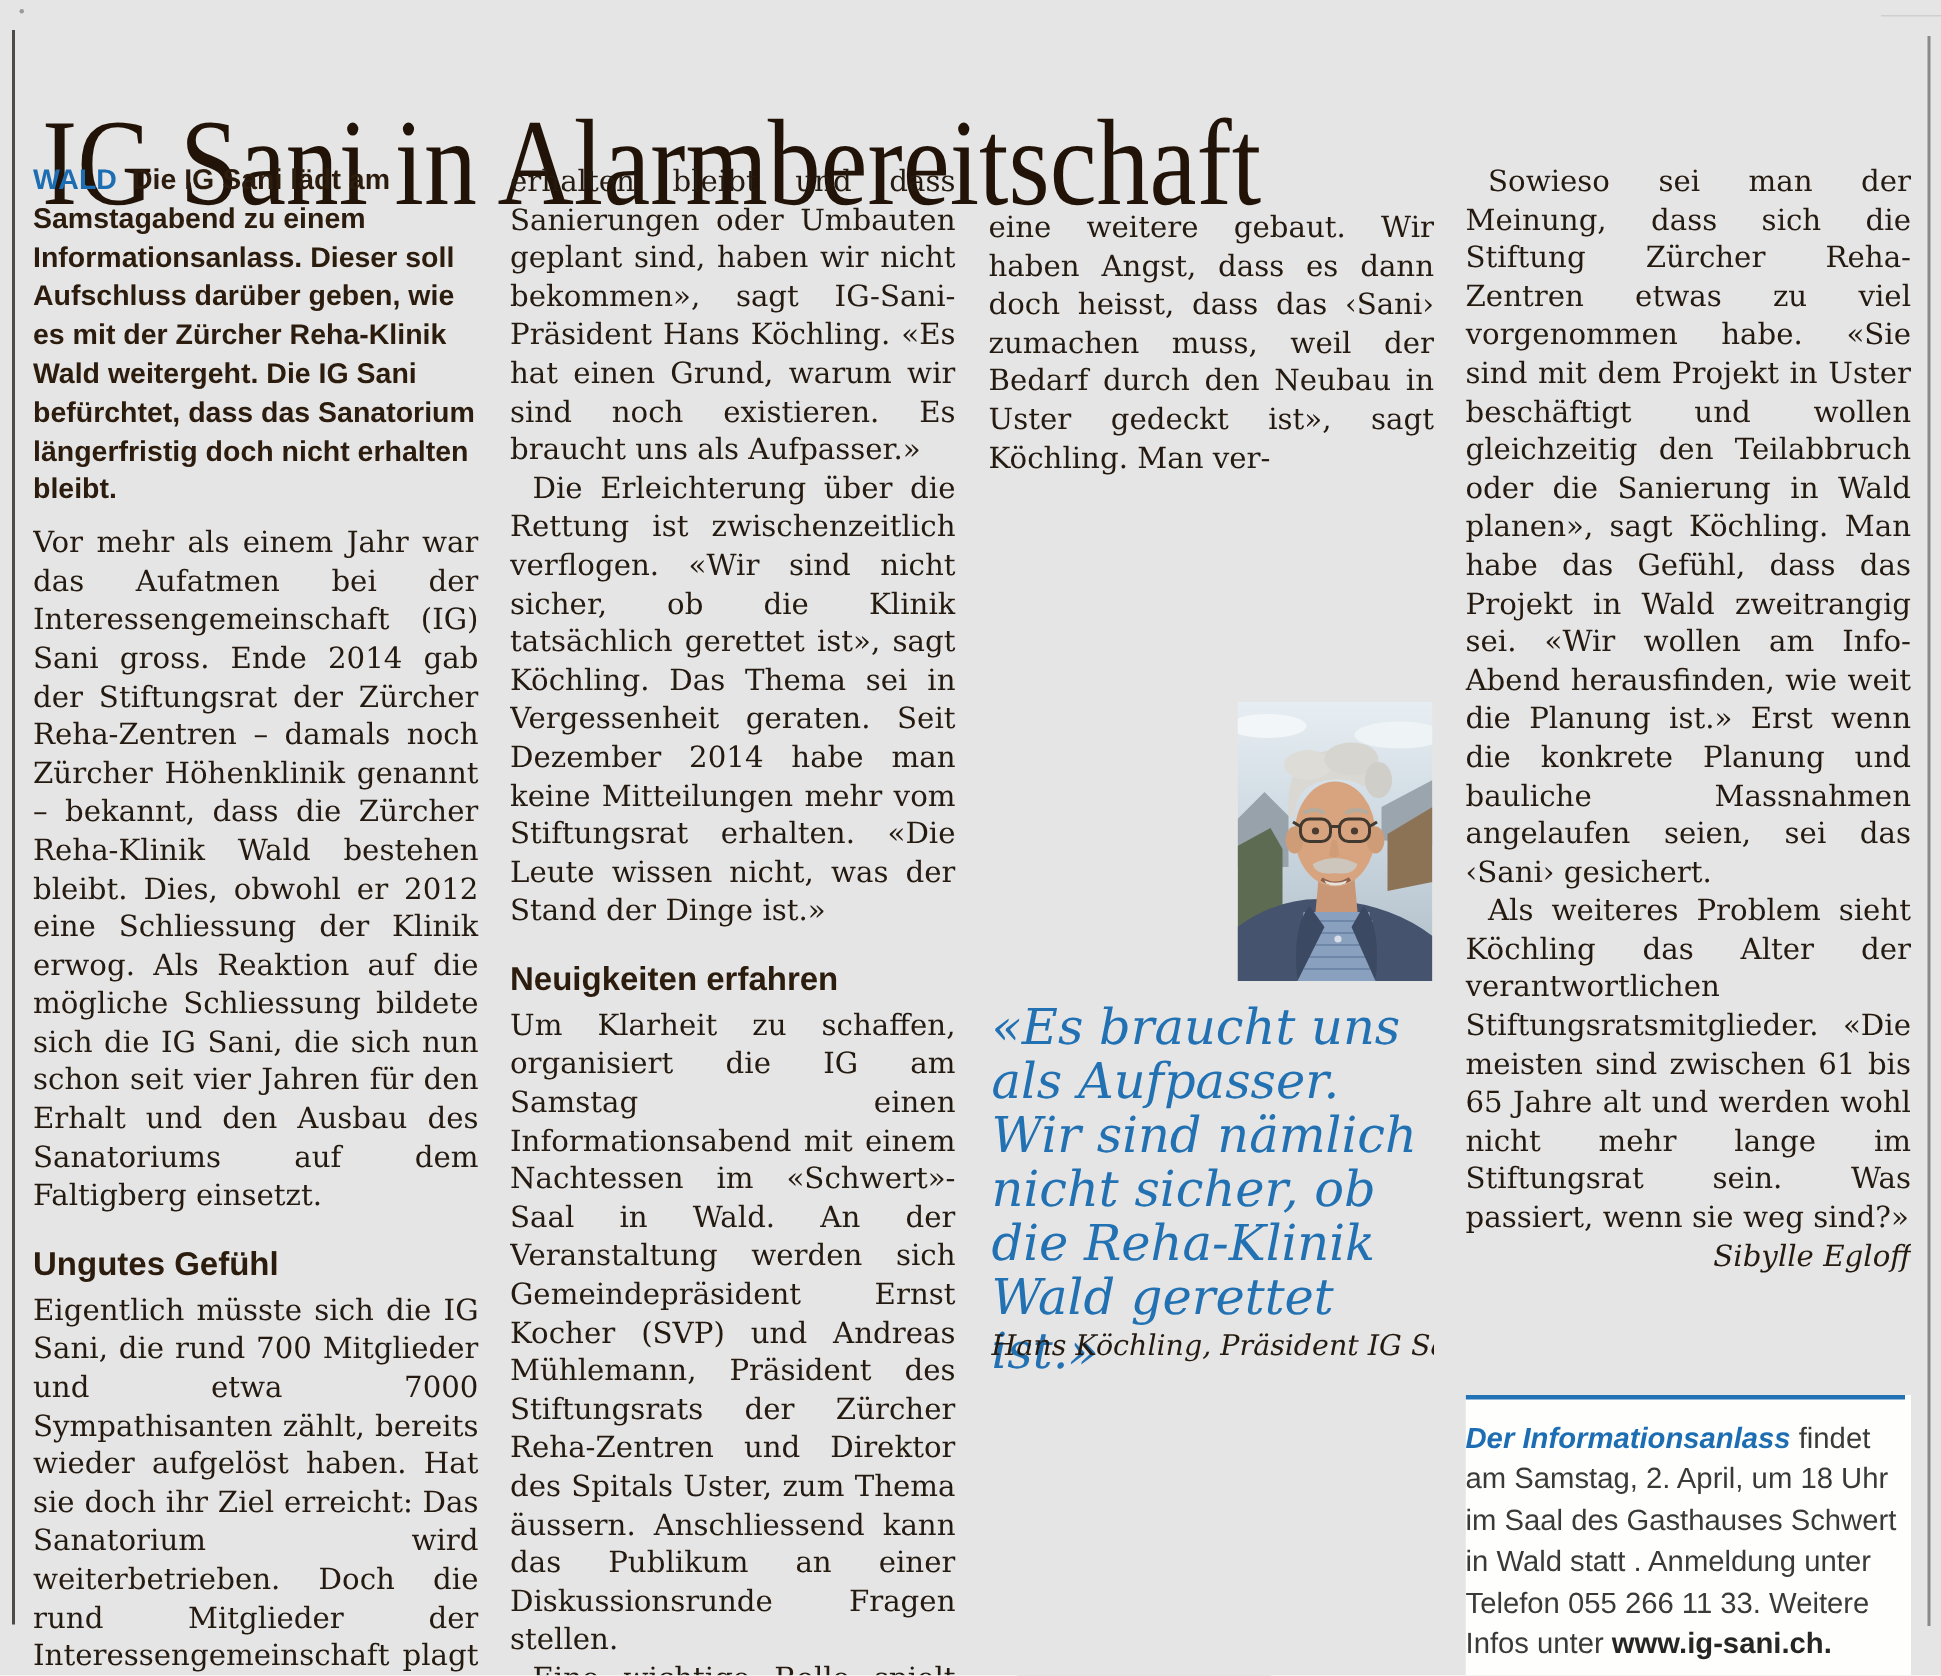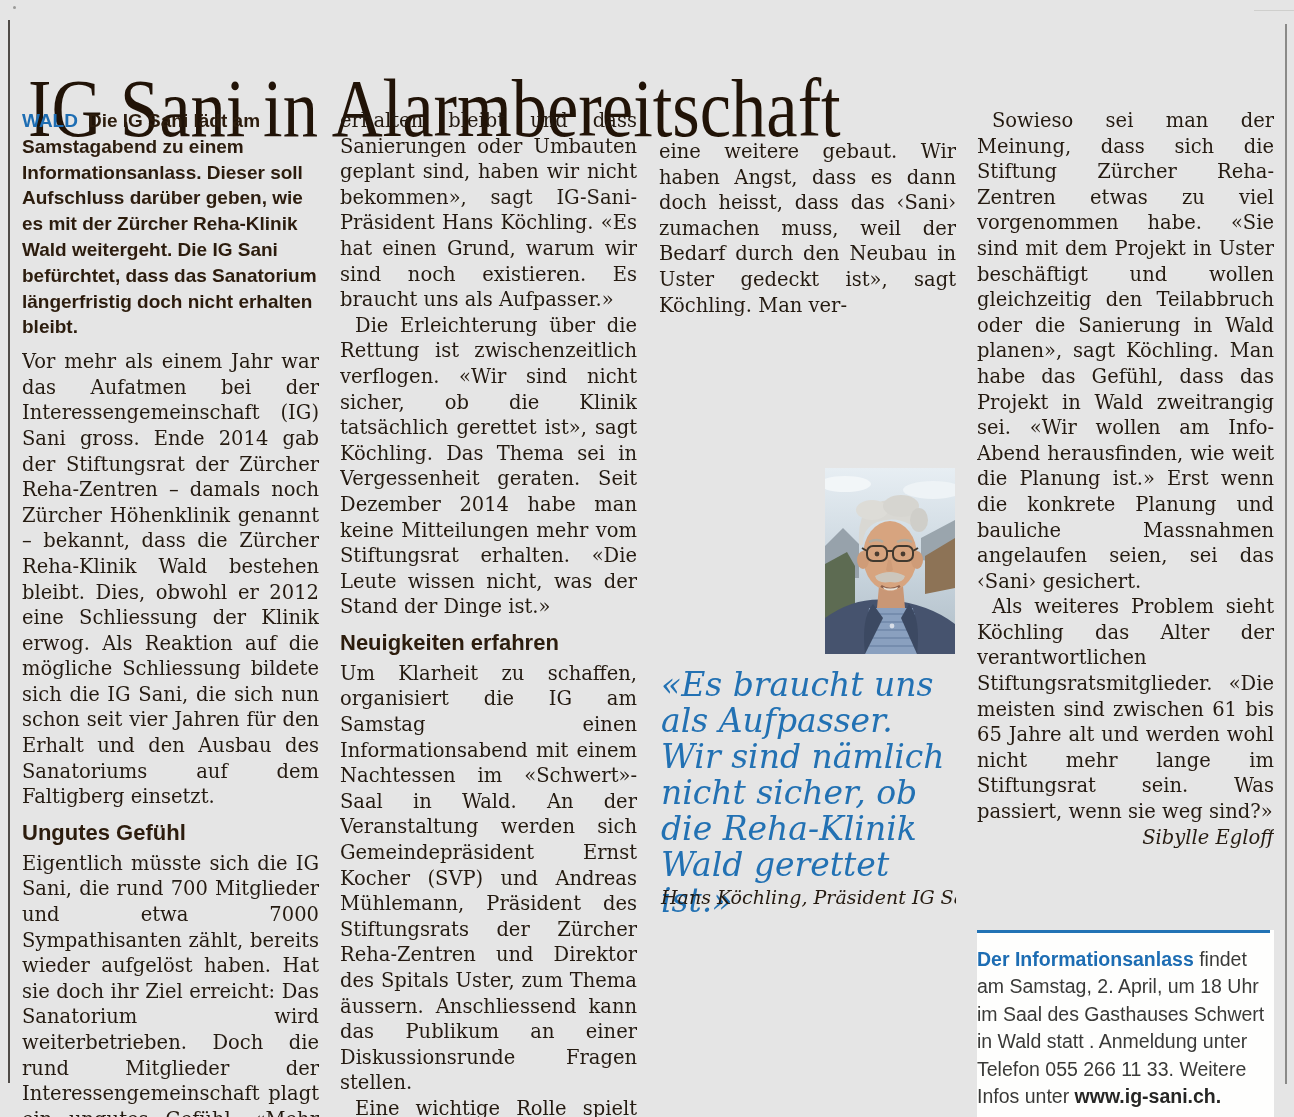--- a/index.html
+++ b/index.html
@@ -36,21 +36,21 @@
   .lead {
     font-family:"Liberation Sans", sans-serif; font-weight:bold;
     font-size:19px; line-height:25.8px; color:#2c1c0d;
     text-align:left; margin:0 0 9px 0;
   }
   .kicker { color:#1d6db3; padding-right:10px; }
 
   .subhead {
     font-family:"Liberation Sans", sans-serif; font-weight:bold;
     font-size:22px; line-height:26px; color:#2c1c0d;
-    text-align:left; margin:10px 0 5px 0;
+    text-align:left; margin:20px 0 5px 0;
   }
 
   .photo-wrap { position:absolute; left:166px; top:329px; width:130px; height:186px; overflow:hidden; }
   .photo-wrap svg { display:block; }
 
   .pull-quote {
     position:absolute; left:2px; top:528px; width:294px;
     font-family:"DejaVu Serif", serif; font-size:33px; line-height:36px;
     color:#2271b3; text-align:left;font-style:italic;
   }
@@ -64,21 +64,21 @@
 
   .infobox {
     position:absolute; left:0; top:822px; width:297px; height:187px;
     background:#fefefd; overflow:hidden;
   }
   .infobox-rule { width:293px; height:3px; background:#2273b5; margin:0 0 13px 0; }
   .infobox-text {
     margin:0; font-family:"Liberation Sans", sans-serif;
     font-size:19.5px; line-height:27.4px; color:#3a3a38; text-align:left;
   }
-  .infobox-leadin { font-weight:bold; color:#1d6db3; }
+  .infobox-leadin { font-weight:bold; color:#1d6db3;font-style:italic; }
   .infobox-link { font-weight:bold; color:#262624; }
 </style>
 </head>
 <body>
 
 <div class="page">
 
   <div class="rule-v rule-left"></div>
   <div class="rule-v rule-right"></div>
   <div class="artifact-dot"></div>

